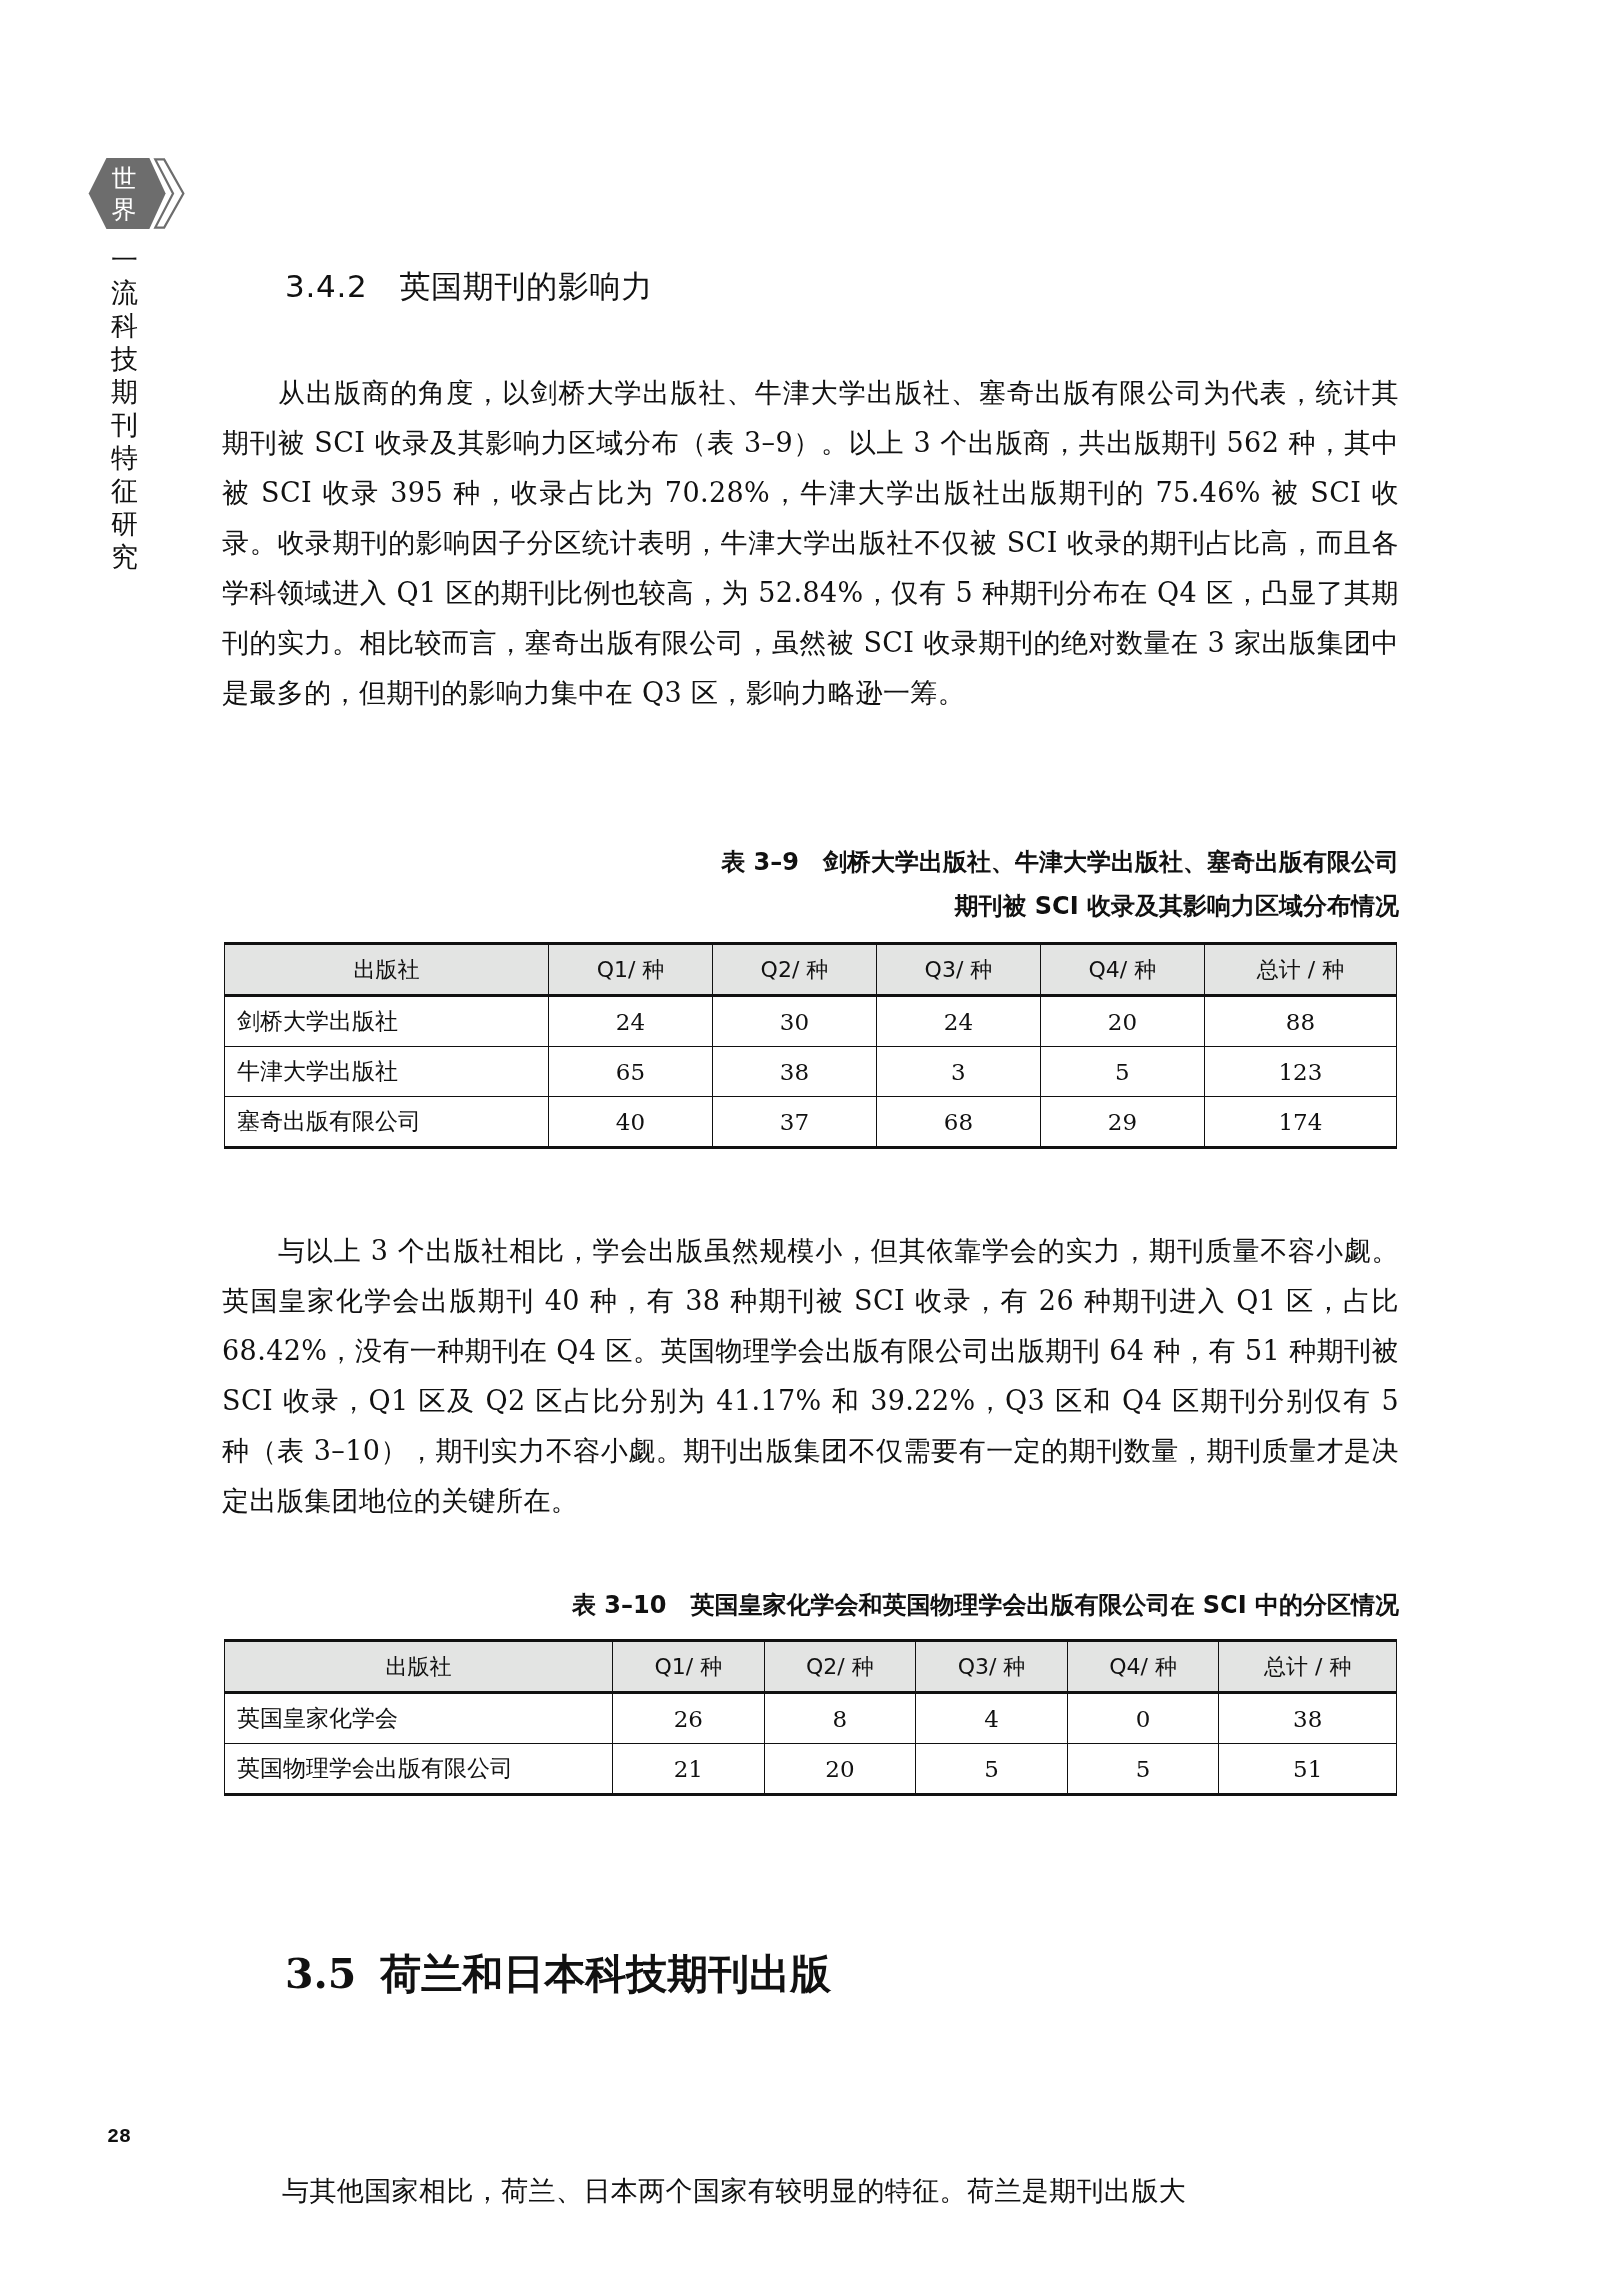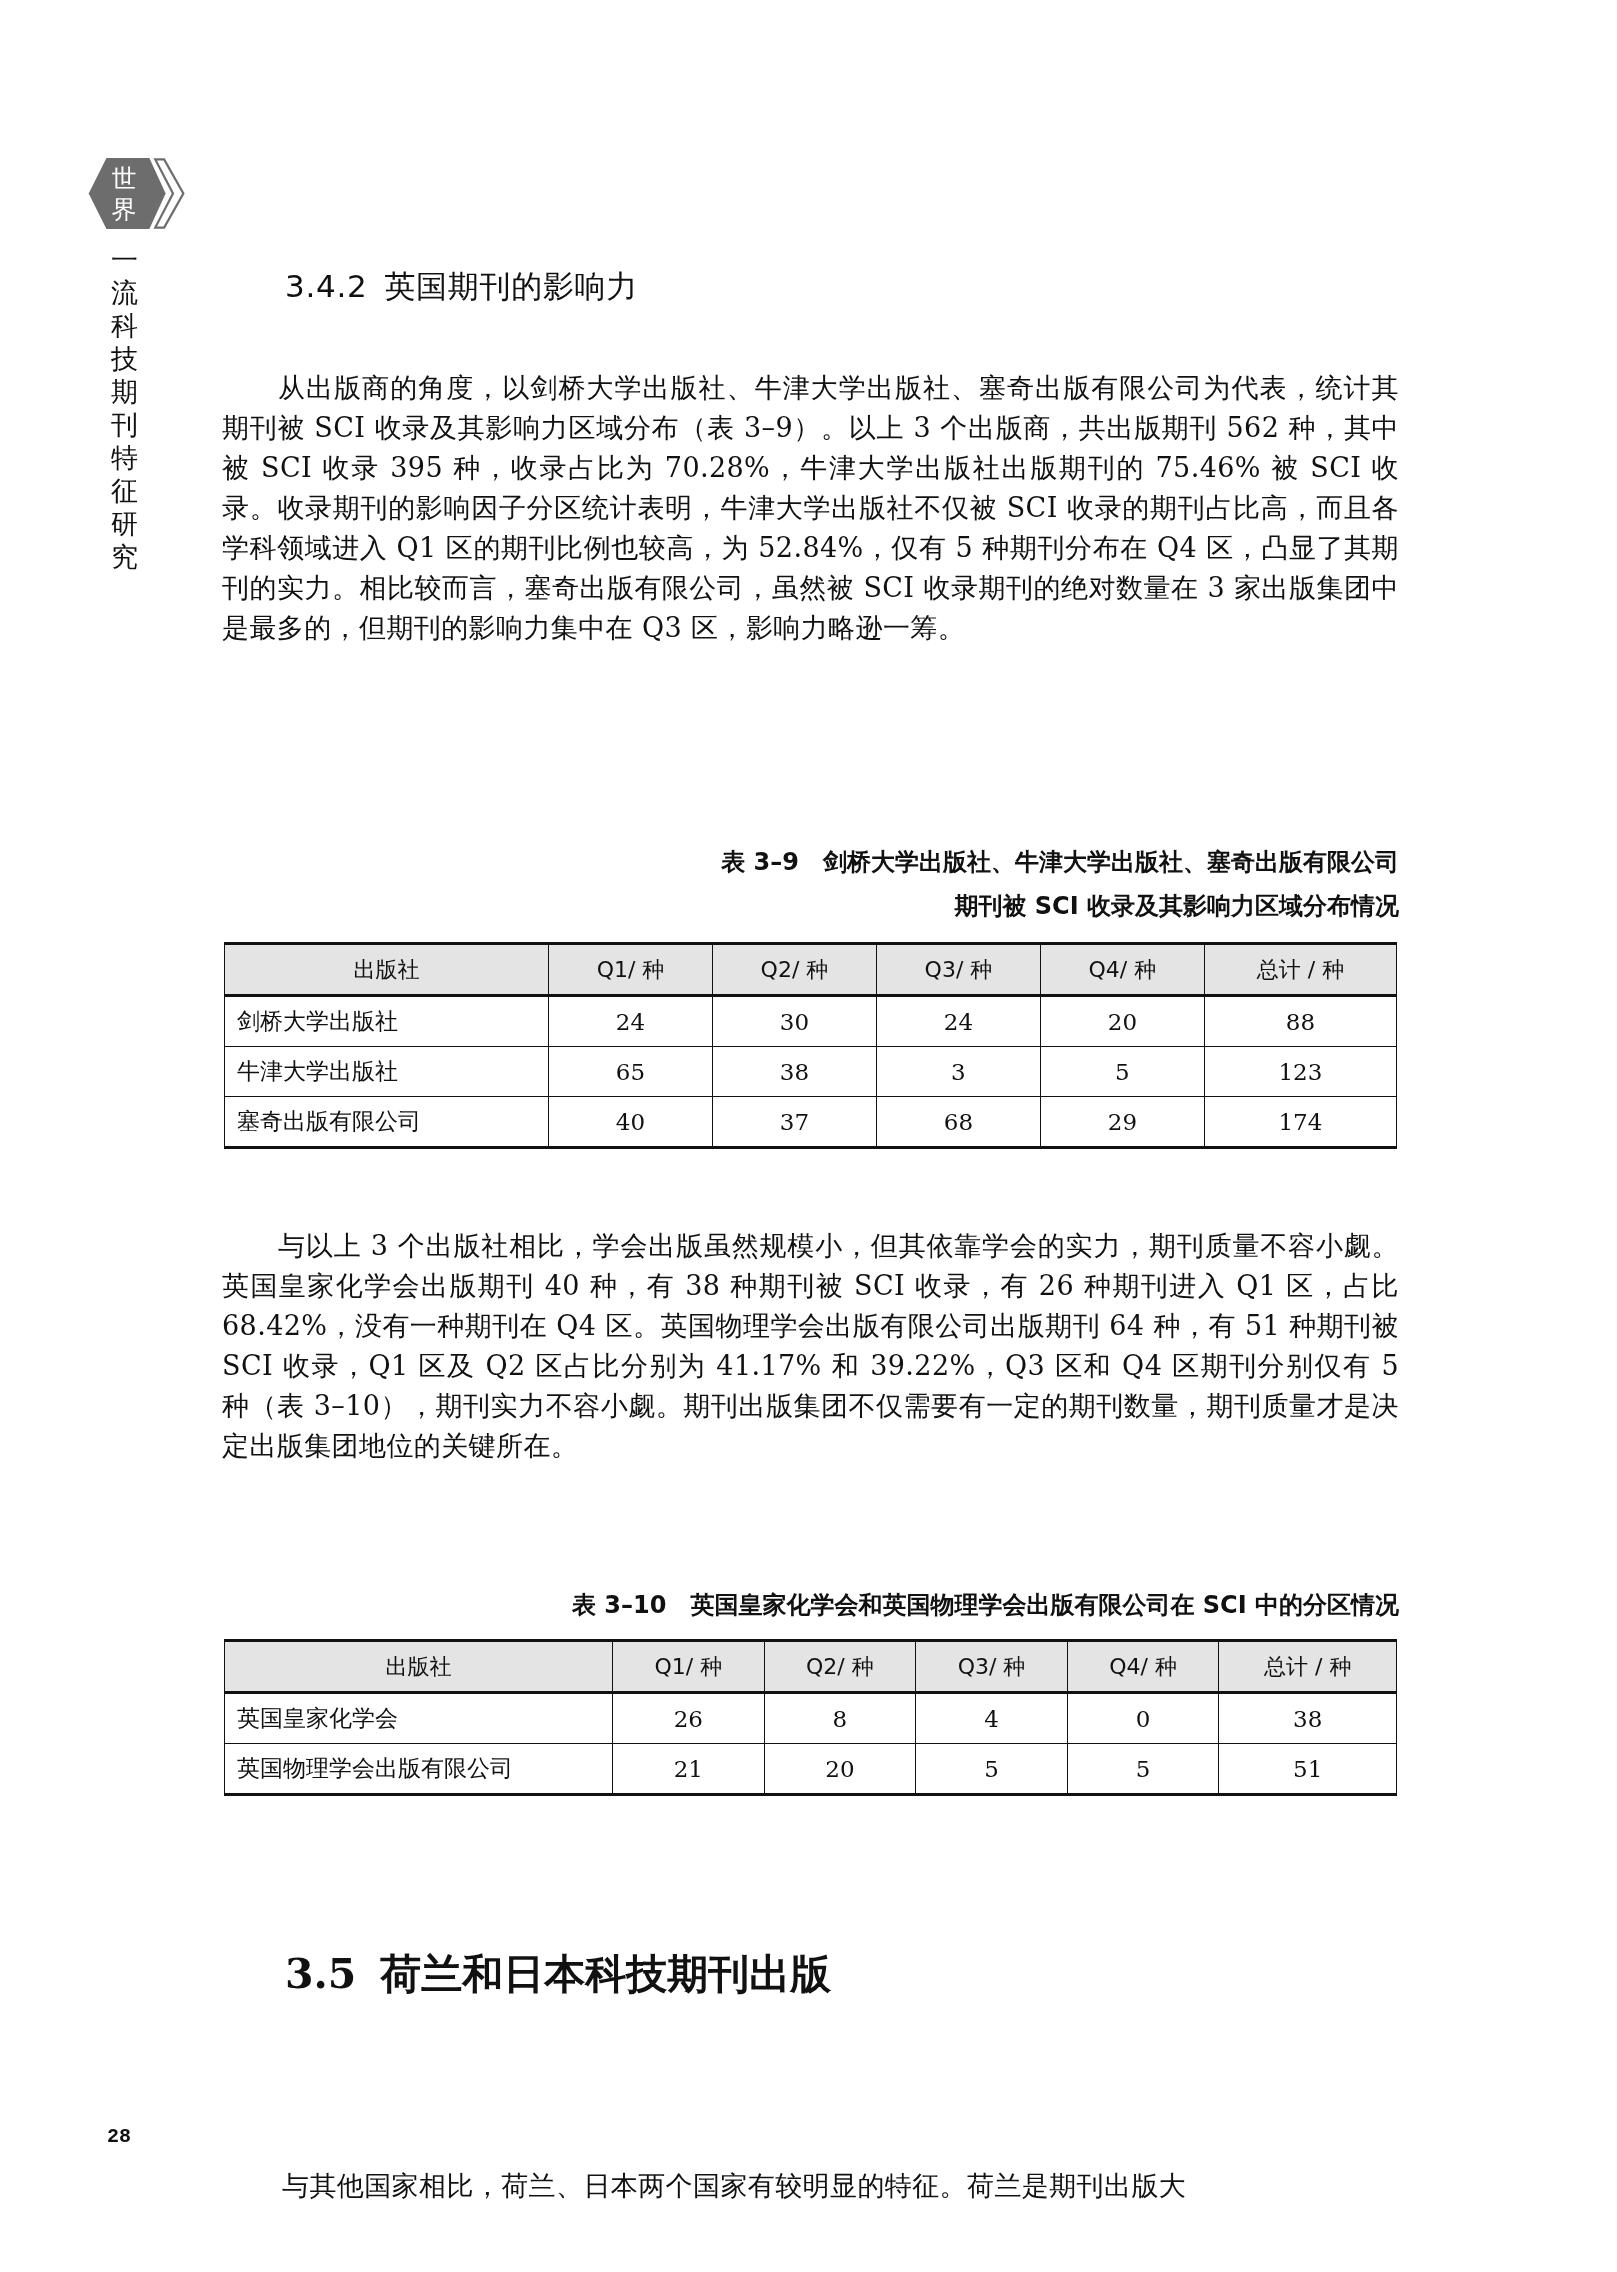--- a/index.html
+++ b/index.html
@@ -19,24 +19,24 @@
     .side-title {
       position: absolute; left: 106px; top: 243px; width: 37px;
       font-family: "DejaVu Sans", sans-serif; font-size: 27px; line-height: 33px;
       color: #111; text-align: center; word-break: break-all;
     }
     .section-heading-sub {
       position: absolute; left: 285px; top: 266px;
       font-family: "DejaVu Sans", sans-serif; font-size: 31px; font-weight: normal;
       letter-spacing: 0.7px;
     }
-    .section-heading-sub .num { margin-right: 17px; }
+    .section-heading-sub .num { margin-right: 32px; }
     .para {
       position: absolute; left: 222px; width: 1177px;
-      font-size: 27px; line-height: 40px; text-align: justify;
+      font-size: 27px; line-height: 50px; text-align: justify;
       text-indent: 56px; letter-spacing: 0.4px;
     }
     .p1 { top: 341px; }
     .p2 { top: 1199px; }
     .p3 { top: 2139px; left: 282px; width: 1125px; text-indent: 0; }
     .table-caption {
       position: absolute; left: 222px; width: 1177px; text-align: right;
       font-family: "DejaVu Sans", sans-serif; font-size: 24px; font-weight: bold;
       line-height: 44px;
     }

